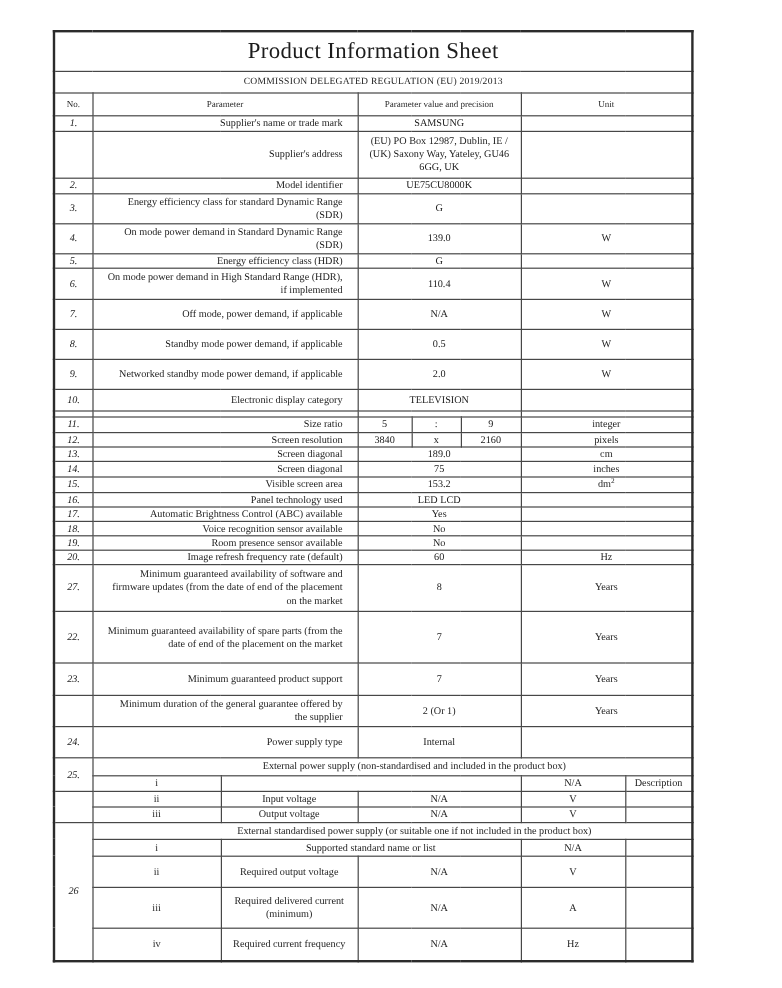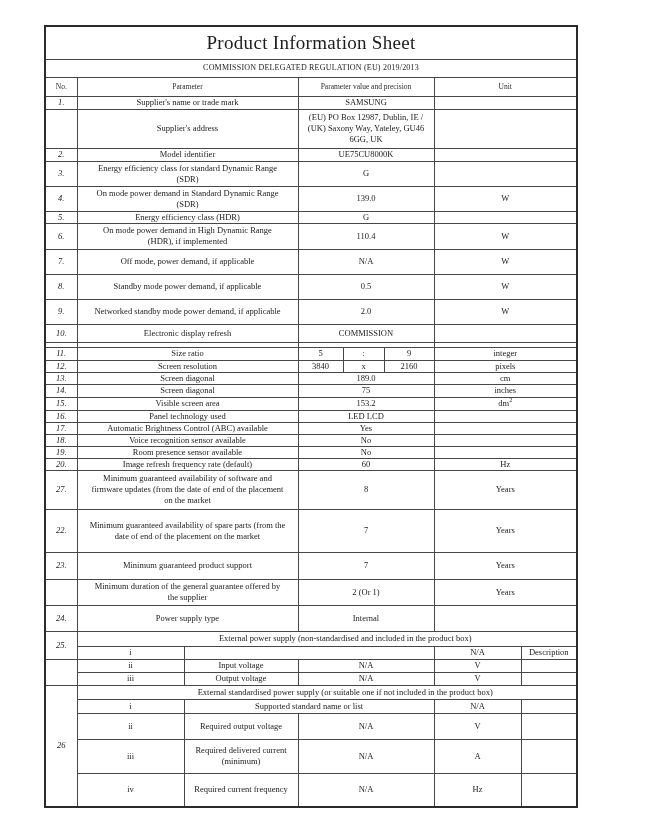--- a/index.html
+++ b/index.html
@@ -16,21 +16,21 @@
     border:1px solid #474747;
     text-align:center;vertical-align:middle;
     font-size:8.5px;line-height:1.28;
     padding:0 2px;overflow:hidden;
     word-wrap:break-word;
   }
   td.title-cell{font-size:19px;letter-spacing:.3px;padding:2px 0;}
   td.reg-cell{font-size:8px;letter-spacing:.2px;}
   td.hdr{font-size:7.5px;color:#2a2a2a;}
   td.no{font-style:italic;}
-  td.param{padding:0 12px;}
+  td.param{padding:0 12px;text-align:right;}
   td.lbl{padding:0 7px;}
   td.band{font-size:8.5px;padding-left:39px;}
   sup{font-size:6px;line-height:0;}
 </style>
 </head>
 <body>
 
 <table class="sheet">
   <colgroup>
     <col style="width:32px">
@@ -88,21 +88,21 @@
     <td colspan="2">W</td>
   </tr>
   <tr style="height:12px">
     <td class="no">5.</td>
     <td class="param" colspan="2">Energy efficiency class (HDR)</td>
     <td colspan="3">G</td>
     <td colspan="2"></td>
   </tr>
   <tr style="height:26px">
     <td class="no">6.</td>
-    <td class="param" colspan="2">On mode power demand in High Dynamic Range (HDR), if implemented</td>
+    <td class="param" colspan="2">On mode power demand in High Standard Range (HDR), if implemented</td>
     <td colspan="3">110.4</td>
     <td colspan="2">W</td>
   </tr>
   <tr style="height:25px">
     <td class="no">7.</td>
     <td class="param" colspan="2">Off mode, power demand, if applicable</td>
     <td colspan="3">N/A</td>
     <td colspan="2">W</td>
   </tr>
   <tr style="height:25px">
@@ -112,22 +112,22 @@
     <td colspan="2">W</td>
   </tr>
   <tr style="height:25px">
     <td class="no">9.</td>
     <td class="param" colspan="2">Networked standby mode power demand, if applicable</td>
     <td colspan="3">2.0</td>
     <td colspan="2">W</td>
   </tr>
   <tr style="height:18px">
     <td class="no">10.</td>
-    <td class="param" colspan="2">Electronic display refresh</td>
-    <td colspan="3">COMMISSION</td>
+    <td class="param" colspan="2">Electronic display category</td>
+    <td colspan="3">TELEVISION</td>
     <td colspan="2"></td>
   </tr>
 
   <tr style="height:5px">
     <td></td>
     <td colspan="2"></td>
     <td colspan="3"></td>
     <td colspan="2"></td>
   </tr>
 
@@ -269,21 +269,21 @@
     <td>V</td>
     <td></td>
   </tr>
   <tr style="height:34px">
     <td>iii</td>
     <td class="lbl">Required delivered current (minimum)</td>
     <td colspan="3">N/A</td>
     <td>A</td>
     <td></td>
   </tr>
-  <tr style="height:34px">
+  <tr style="height:28px">
     <td>iv</td>
     <td class="lbl">Required current frequency</td>
     <td colspan="3">N/A</td>
     <td>Hz</td>
     <td></td>
   </tr>
 </tbody>
   </table>
 
 </body></html>

